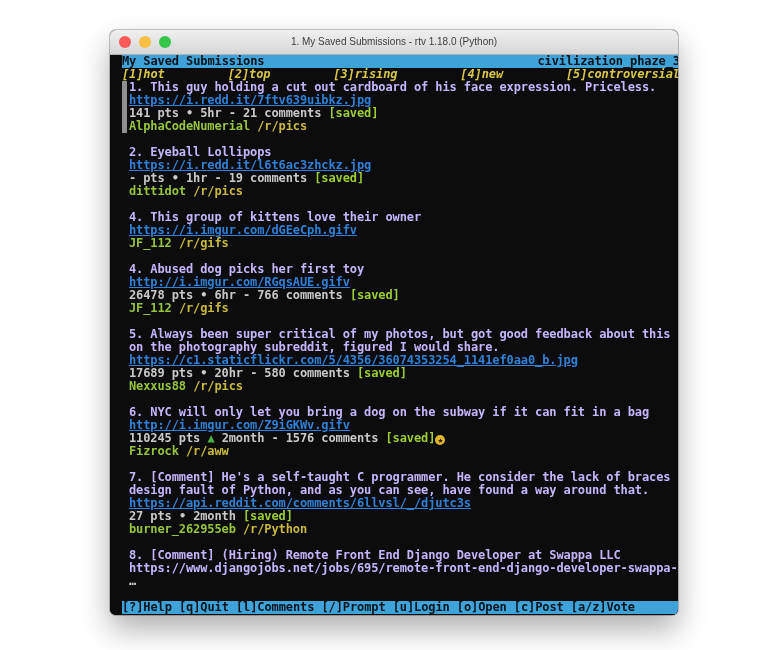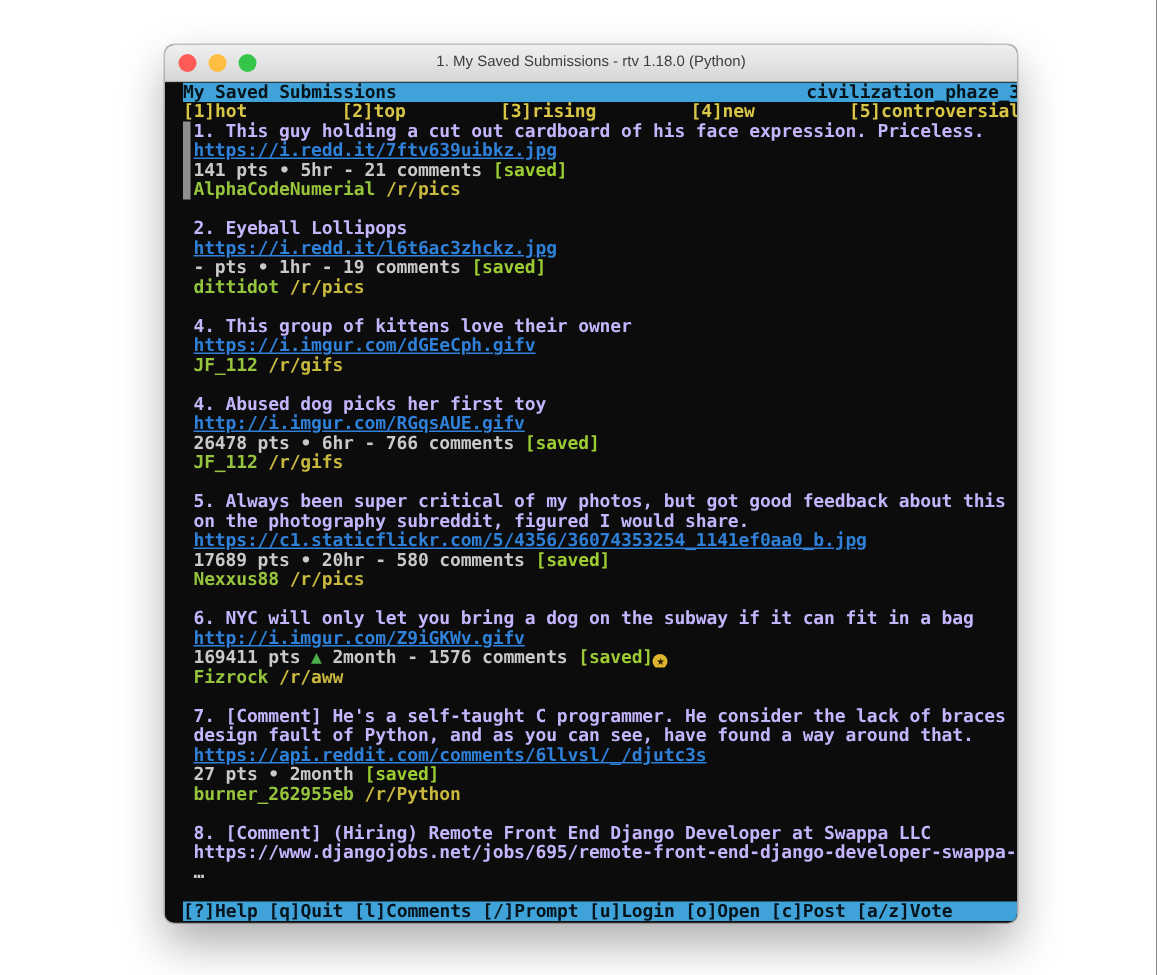--- a/index.html
+++ b/index.html
@@ -27,21 +27,21 @@
   .light.yellow{background:#fdbe41;}
   .light.green{background:#35c649;}
   .terminal{
     position:absolute;top:25px;left:0;right:0;bottom:0;
     background:#0c0c0c;border-radius:0 0 6px 6px;overflow:hidden;
     padding-left:12px;font-size:12px;font-weight:bold;letter-spacing:-0.1px;
     line-height:13px;
   }
   .row{height:13px;white-space:pre;overflow:hidden;width:558px;box-sizing:border-box;}
   .hdr{background:var(--accent-cyan);color:#08141b;display:flex;justify-content:space-between;}
-  .cats{color:var(--category-yellow);display:flex;justify-content:space-between;}
+  .cats{color:var(--category-yellow);display:flex;justify-content:space-between;font-style:italic;}
   .sub{position:relative;margin-bottom:13px;}
   .sub .row{padding-left:7px;}
   .cursor{position:absolute;left:0;top:0;width:5px;height:100%;background:#8f8f8f;}
   .t-title{color:#c4b5fd;}
   .t-url{color:var(--url-blue);text-decoration:underline;}
   .t-stats{color:#c9c9c9;}
   .t-ellipsis{color:#d0d0d0;}
   .saved{color:var(--saved-green);}
   .up{color:var(--upvote-green);}
   .author{color:var(--author-green);text-align:center;}
@@ -99,21 +99,21 @@
         <div class="sub">
           <div class="row t-title">5. Always been super critical of my photos, but got good feedback about this</div>
           <div class="row t-title">on the photography subreddit, figured I would share.</div>
           <div class="row t-url">https://c1.staticflickr.com/5/4356/36074353254_1141ef0aa0_b.jpg</div>
           <div class="row t-stats"><span>17689 pts</span> <span>•</span> <span>20hr</span> <span>- 580 comments</span> <span class="saved">[saved]</span></div>
           <div class="row"><span class="author">Nexxus88</span> <span class="subreddit">/r/pics</span></div>
         </div>
         <div class="sub">
           <div class="row t-title">6. NYC will only let you bring a dog on the subway if it can fit in a bag</div>
           <div class="row t-url">http://i.imgur.com/Z9iGKWv.gifv</div>
-          <div class="row t-stats"><span>169411 pts</span> <span class="up">▲</span> <span>2month</span> <span>- 1576 comments</span> <span class="saved">[saved]</span><span class="gild">★</span></div>
+          <div class="row t-stats"><span>110245 pts</span> <span class="up">▲</span> <span>2month</span> <span>- 1576 comments</span> <span class="saved">[saved]</span><span class="gild">★</span></div>
           <div class="row"><span class="author">Fizrock</span> <span class="subreddit">/r/aww</span></div>
         </div>
         <div class="sub">
           <div class="row t-title">7. [Comment] He's a self-taught C programmer. He consider the lack of braces a</div>
           <div class="row t-title">design fault of Python, and as you can see, have found a way around that.</div>
           <div class="row t-url">https://api.reddit.com/comments/6llvsl/_/djutc3s</div>
           <div class="row t-stats"><span>27 pts</span> <span>•</span> <span>2month</span> <span class="saved">[saved]</span></div>
           <div class="row"><span class="author">burner_262955eb</span> <span class="subreddit">/r/Python</span></div>
         </div>
         <div class="sub">

